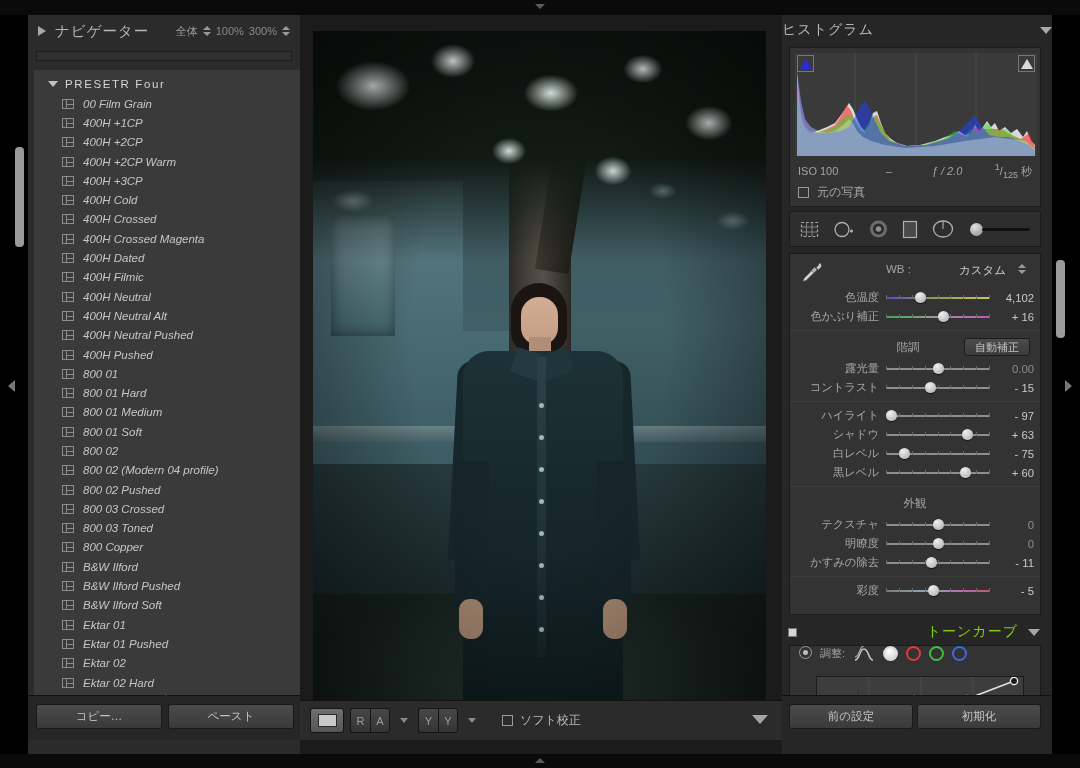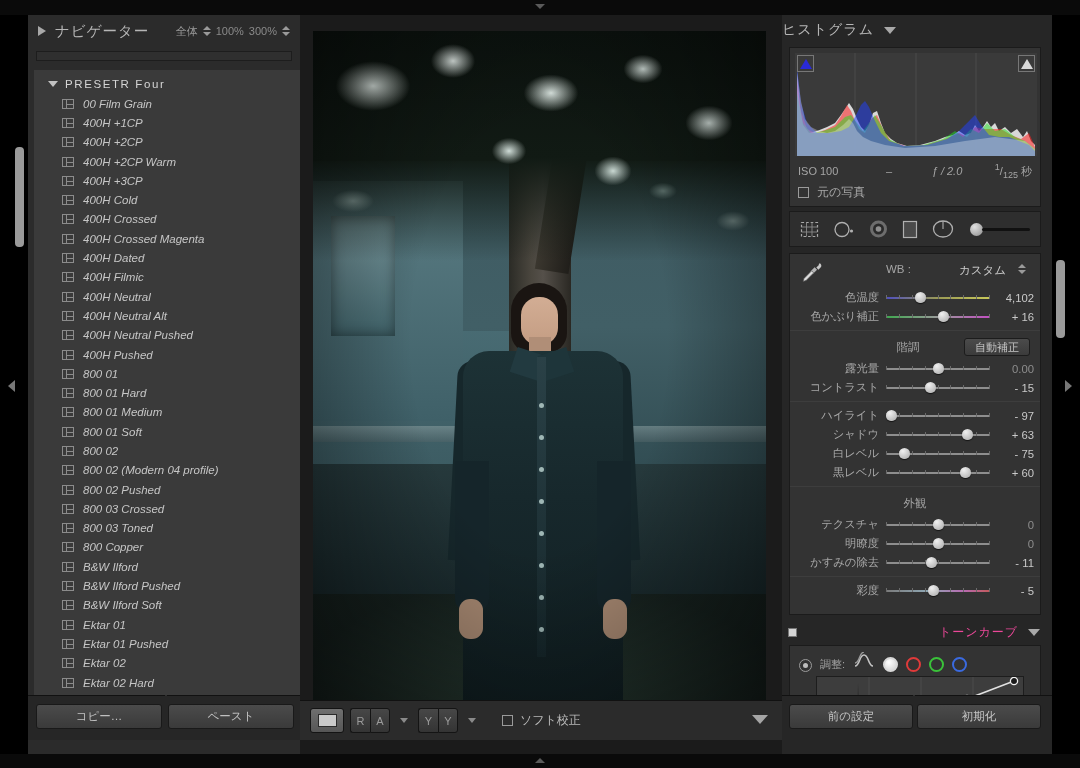--- a/index.html
+++ b/index.html
@@ -324,21 +324,21 @@
     position: absolute; right: 15px; top: 245px; width: 9px; height: 78px;
     background: #9a9a9a; border-radius: 4px;
   }
   .right-panel {
     position: absolute; left: 782px; top: 15px; width: 270px; height: 739px;
     background: #262626;
   }
 
   .rp-header {
     position: relative; height: 30px; display: flex; align-items: center;
-    justify-content: flex-start; background: #262626;
+    justify-content: space-between; background: #262626;
   }
   .rp-header .title { color: #b6b6b6; font-size: 14px; letter-spacing: 1px; }
   .rp-header .tri {
     margin-left: 10px; width: 0; height: 0;
     border-left: 6px solid transparent; border-right: 6px solid transparent;
     border-top: 7px solid #a8a8a8;
   }
 
   .histo-box {
     position: absolute; left: 7px; top: 32px; width: 252px; height: 160px;
@@ -424,27 +424,27 @@
   }
   .hr { height: 1px; background: #252525; border-bottom: 1px solid #3d3d3d; margin: 4px 0; }
 
   
   .tc-header {
     position: absolute; left: 0; top: 604px; width: 270px; height: 26px;
     display: flex; align-items: center; justify-content: flex-end; padding-right: 12px;
     background: #262626;
   }
   .tc-header .sqmark { position: absolute; left: 6px; top: 9px; width: 9px; height: 9px; background: #d5d5d5; border: 1px solid #777; }
-  .tc-header .title { color: #ec4899; font-size: 12px; letter-spacing: 1px; }
+  .tc-header .title { color: #84cc16; font-size: 14px; letter-spacing: 1px; }
   .tc-header .tri { margin-left: 10px; width: 0; height: 0; border-left: 6px solid transparent; border-right: 6px solid transparent; border-top: 7px solid #a8a8a8; }
   .tc-box {
     position: absolute; left: 7px; top: 630px; width: 252px; height: 80px;
     background: #333; border: 1px solid #1b1b1b;
   }
-  .tc-adjust { display: flex; align-items: flex-end; height: 26px; padding-left: 9px; gap: 8px; }
+  .tc-adjust { display: flex; align-items: flex-start; height: 26px; padding-left: 9px; gap: 8px; }
   .tc-target { width: 13px; height: 13px; border-radius: 50%; border: 1px solid #9a9a9a; display: flex; align-items: center; justify-content: center; }
   .tc-target i { width: 5px; height: 5px; border-radius: 50%; background: #bdbdbd; }
   .tc-adjust .lab { color: #a0a0a0; font-size: 11px; }
   .ch { width: 15px; height: 15px; border-radius: 50%; border: 2.3px solid; }
   .ch.white { background: radial-gradient(circle at 35% 30%, #fff, #cfcfcf); border-color: #d8d8d8; }
   .ch.red { border-color: #e03a3a; }
   .ch.green { border-color: #3ac23a; }
   .ch.blue { border-color: #3a6ae0; }
   .tc-graph { position: absolute; left: 26px; top: 30px; width: 208px; height: 50px; background: #3d3d3d; border: 1px solid #1d1d1d; overflow: hidden; }
 

